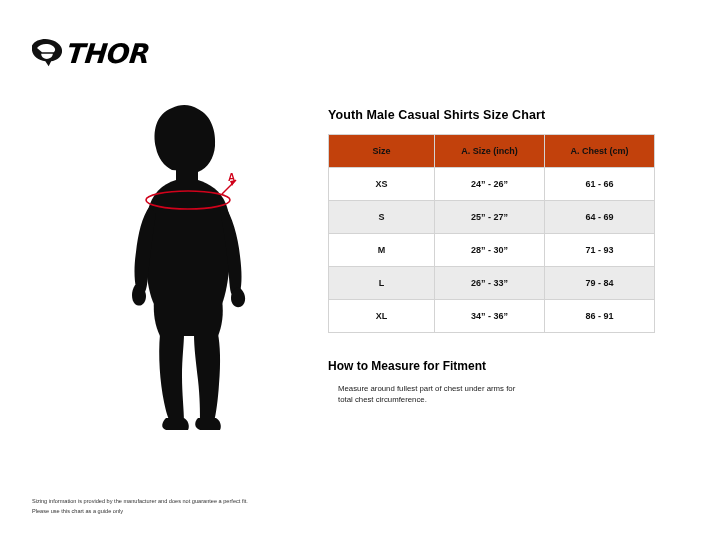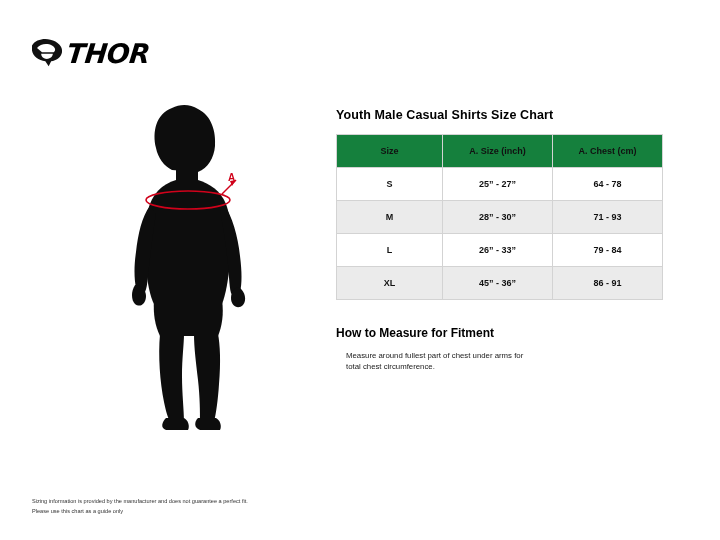--- a/index.html
+++ b/index.html
@@ -57,21 +57,21 @@
     top: 172px;
     color: #d0021b;
     font-size: 10px;
     font-weight: bold;
     font-family: "Liberation Sans", sans-serif;
   }
 
   
   .content {
     position: absolute;
-    left: 336px;
+    left: 328px;
     top: 108px;
     width: 330px;
   }
   .chart-title {
     font-size: 12.5px;
     font-weight: bold;
     color: #000;
     margin: 0 0 12px 0;
     letter-spacing: 0.1px;
   }
@@ -86,21 +86,21 @@
     border: 1px solid #d3d3d3;
     height: 32px;
     text-align: center;
     vertical-align: middle;
     font-size: 9px;
     font-weight: bold;
     color: #111;
     padding: 0 2px;
   }
   table.size-table th {
-    background: #15803d;
+    background: #c2410c;
     font-size: 9px;
     font-weight: bold;
   }
   table.size-table tbody tr:nth-child(odd) td {
     background: #ffffff;
   }
   table.size-table tbody tr:nth-child(even) td {
     background: #ebebeb;
   }
   table.size-table col.c1 { width: 106px; }
@@ -214,37 +214,42 @@
       </colgroup>
     <thead>
       <tr>
         <th>Size</th>
         <th>A. Size (inch)</th>
         <th>A. Chest (cm)</th>
       </tr>
     </thead>
     <tbody>
       <tr>
+        <td>XS</td>
+        <td>24” - 26”</td>
+        <td>61 - 66</td>
+      </tr>
+      <tr>
         <td>S</td>
         <td>25” - 27”</td>
-        <td>64 - 78</td>
+        <td>64 - 69</td>
       </tr>
       <tr>
         <td>M</td>
         <td>28” - 30”</td>
         <td>71 - 93</td>
       </tr>
       <tr>
         <td>L</td>
         <td>26” - 33”</td>
         <td>79 - 84</td>
       </tr>
       <tr>
         <td>XL</td>
-        <td>45” - 36”</td>
+        <td>34” - 36”</td>
         <td>86 - 91</td>
       </tr>
     </tbody>
   </table>
 
   <div class="howto">
     <h3 class="howto-title">How to Measure for Fitment</h3>
     <p class="howto-text">Measure around fullest part of chest under arms for total chest circumference.</p>
   </div>
 </div>

